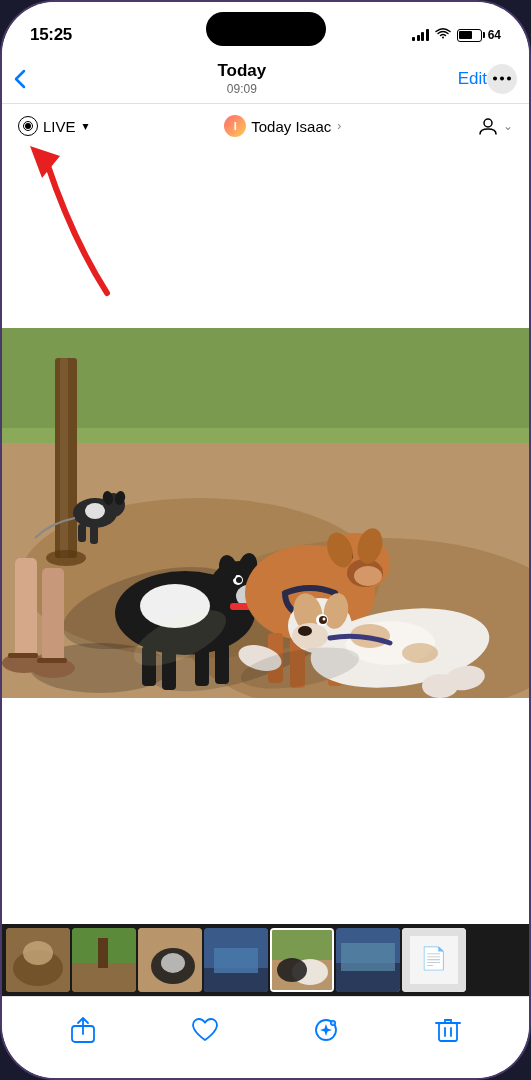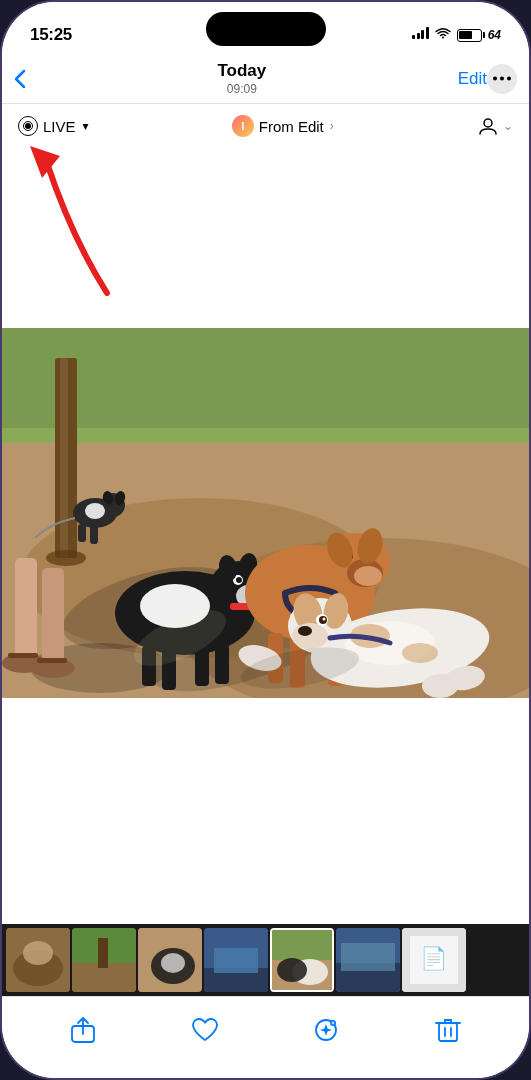--- a/index.html
+++ b/index.html
@@ -49,22 +49,22 @@
 
     .status-time {
       font-size: 17px;
       font-weight: 600;
       color: #000000;
       letter-spacing: -0.3px;
     }
 
     .status-icons {
       display: flex;
+      align-items: center;
       gap: 6px;
-      font-style: italic;
     }
 
     .signal-bars {
       display: flex;
       align-items: flex-end;
       gap: 1.5px;
       height: 12px;
     }
 
     .signal-bar {
@@ -433,21 +433,21 @@
         <div class="live-icon">
           <div class="live-ring"></div>
           <div class="live-dot"></div>
         </div>
         <span>LIVE</span>
         <span class="chevron-down">▾</span>
       </div>
 
       <div class="from-badge">
         <div class="from-avatar">I</div>
-        <span class="from-text">From Edit</span>
+        <span class="from-text">Today Isaac</span>
         <span class="from-chevron">›</span>
       </div>
 
       <div class="person-badge">
         <svg width="22" height="22" viewBox="0 0 22 22">
           <circle cx="11" cy="8" r="4" fill="none" stroke="#000" stroke-width="1.5"></circle>
           <path d="M3 19 Q3 14 11 14 Q19 14 19 19" fill="none" stroke="#000" stroke-width="1.5" stroke-linecap="round"></path>
         </svg>
         <span style="font-size: 12px; color: #888;">⌄</span>
       </div>

